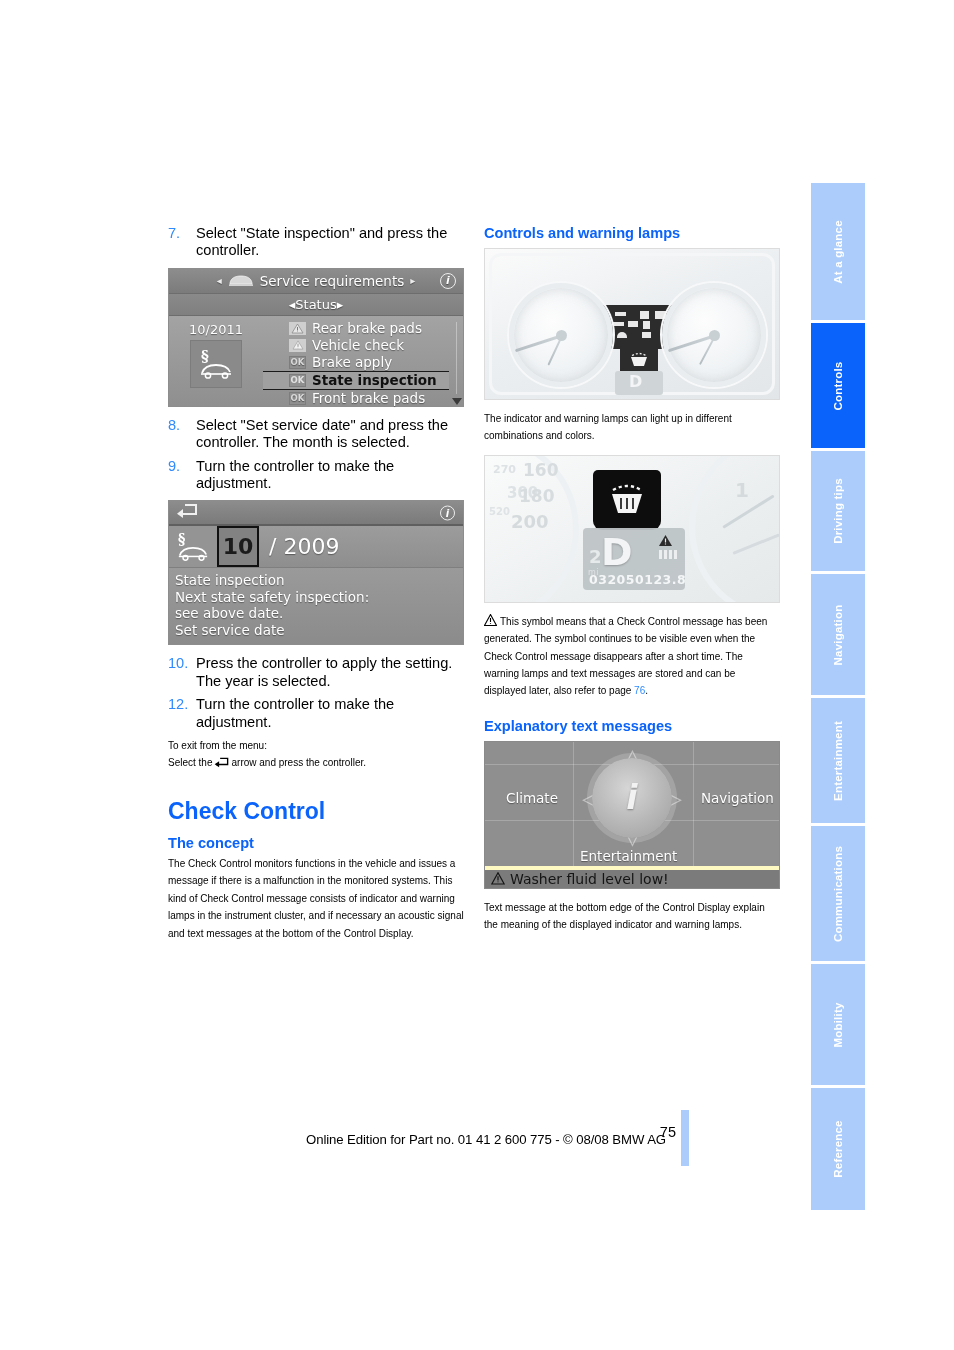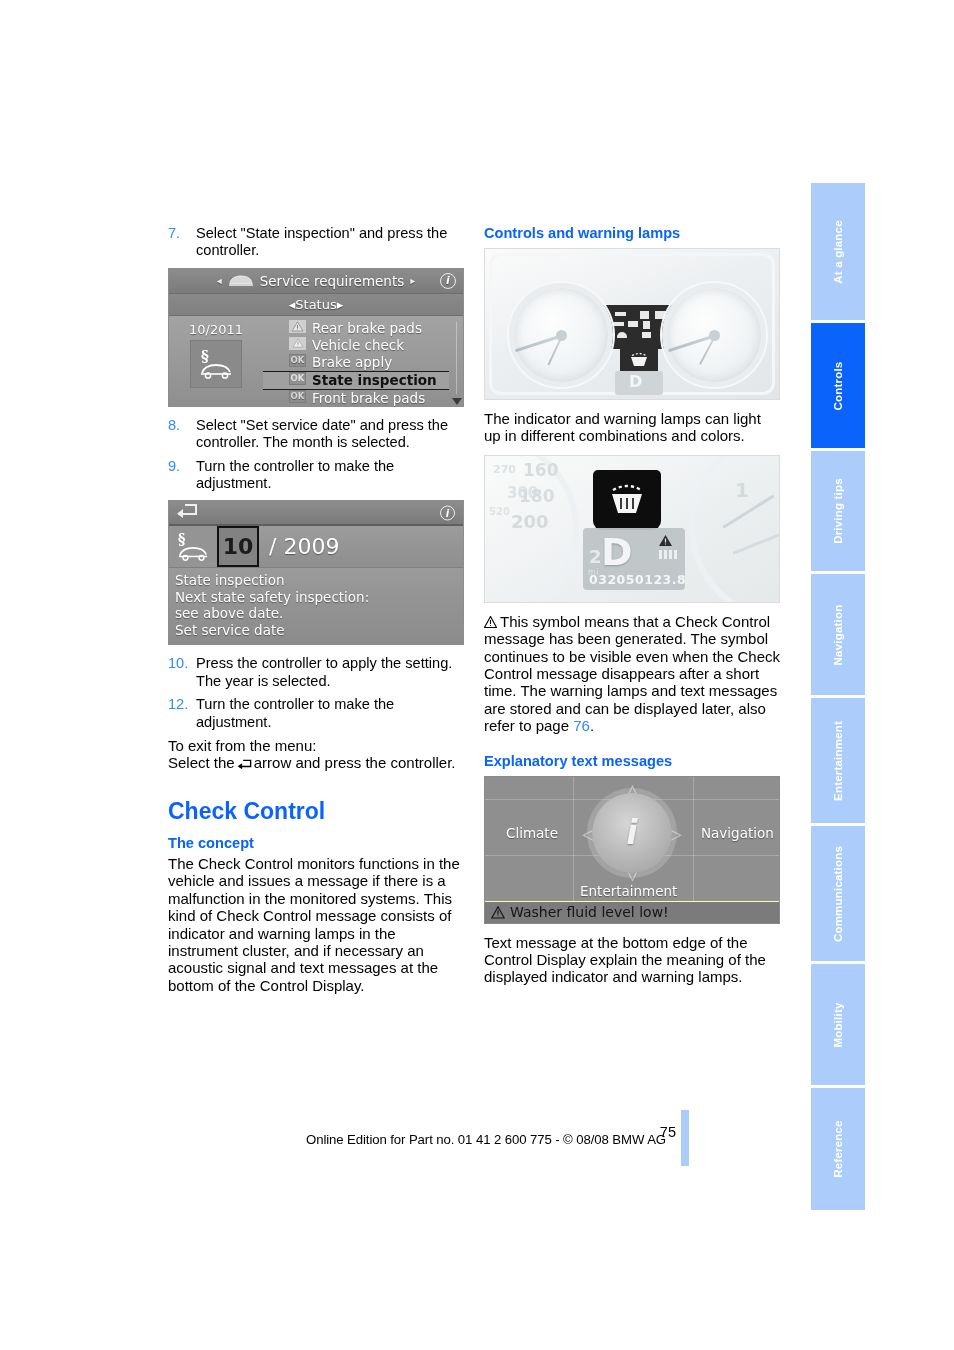--- a/index.html
+++ b/index.html
@@ -55,21 +55,21 @@
     margin-bottom: 6px;
   }
   .step .num {
     color: #2f8bfd;
     flex: 0 0 auto;
     width: 28px;
   }
   .step .txt { flex: 1 1 auto; }
 
   .para {
-    font-size: 15px;
+    font-size: 10px;
     line-height: 17.4px;
     margin: 0 0 4px 0;
   }
   .para.tight { margin-bottom: 0; }
 
   h2.section-title {
     color: #0a63fb;
     font-size: 23px;
     font-weight: bold;
     margin: 26px 0 11px 0;
@@ -162,21 +162,21 @@
   }
   .idrive-date { font-size: 13px; margin-bottom: 3px; text-shadow: 0 1px 1px rgba(0,0,0,.4); }
   .idrive-caricon {
     width: 52px; height: 48px;
     background: #8a8a8a;
     border: 1px solid #7c7c7c;
     display:flex; align-items:center; justify-content:center;
   }
   .idrive-list { flex: 1 1 auto; padding-right: 14px; position: relative; }
   .idrive-row {
-    display: flex; 
+    display: flex; align-items: center;
     height: 17px;
     font-size: 13.5px;
     text-shadow: 0 1px 1px rgba(0,0,0,.4);
     padding-left: 26px;
   }
   .idrive-row.selected {
     background: #a0a0a0;
     border-top: 1.6px solid #1a1a1a;
     border-bottom: 1.6px solid #1a1a1a;
     color: #101010;
@@ -386,21 +386,21 @@
   }
   .cd-hub .i {
     font-style: italic; font-weight: bold; font-size: 33px; color:#f2f2f2;
     text-shadow: 0 1px 2px rgba(0,0,0,.35);
   }
   .cd-chev { position:absolute; color: rgba(255,255,255,.45); font-size: 22px; }
   .cd-status {
     position:absolute; left:0; right:0; bottom:0;
     height: 22px;
     background: #7b7b7b;
-    border-top: 1px solid #fef9c3;
+    border-top: 4px solid #fef9c3;
     display:flex; align-items:center;
     padding-left: 6px;
     font-size: 14px;
     color: #151515;
     font-weight: 500;
   }
 
   
   #footer {
     position: absolute;

